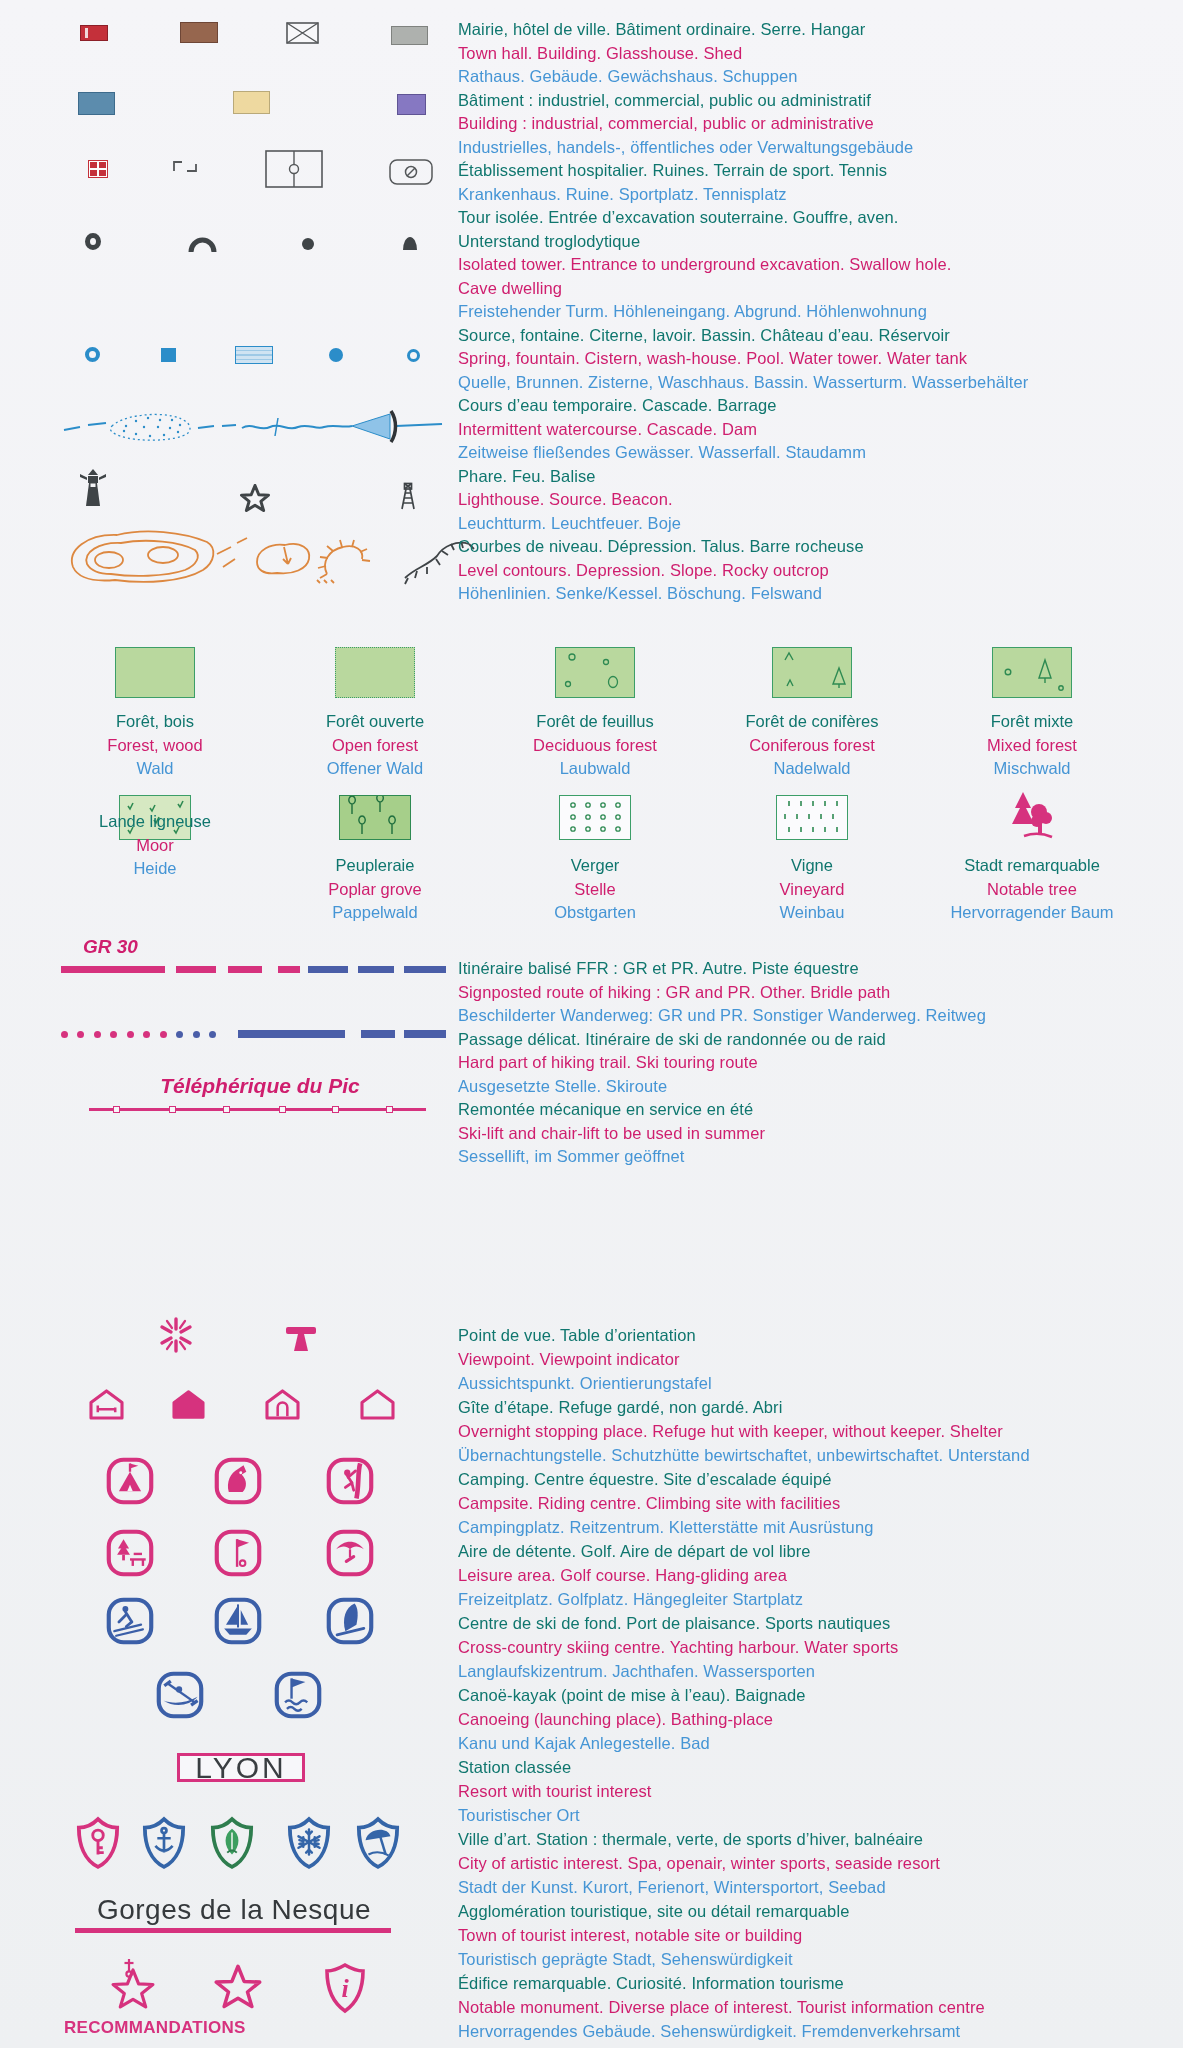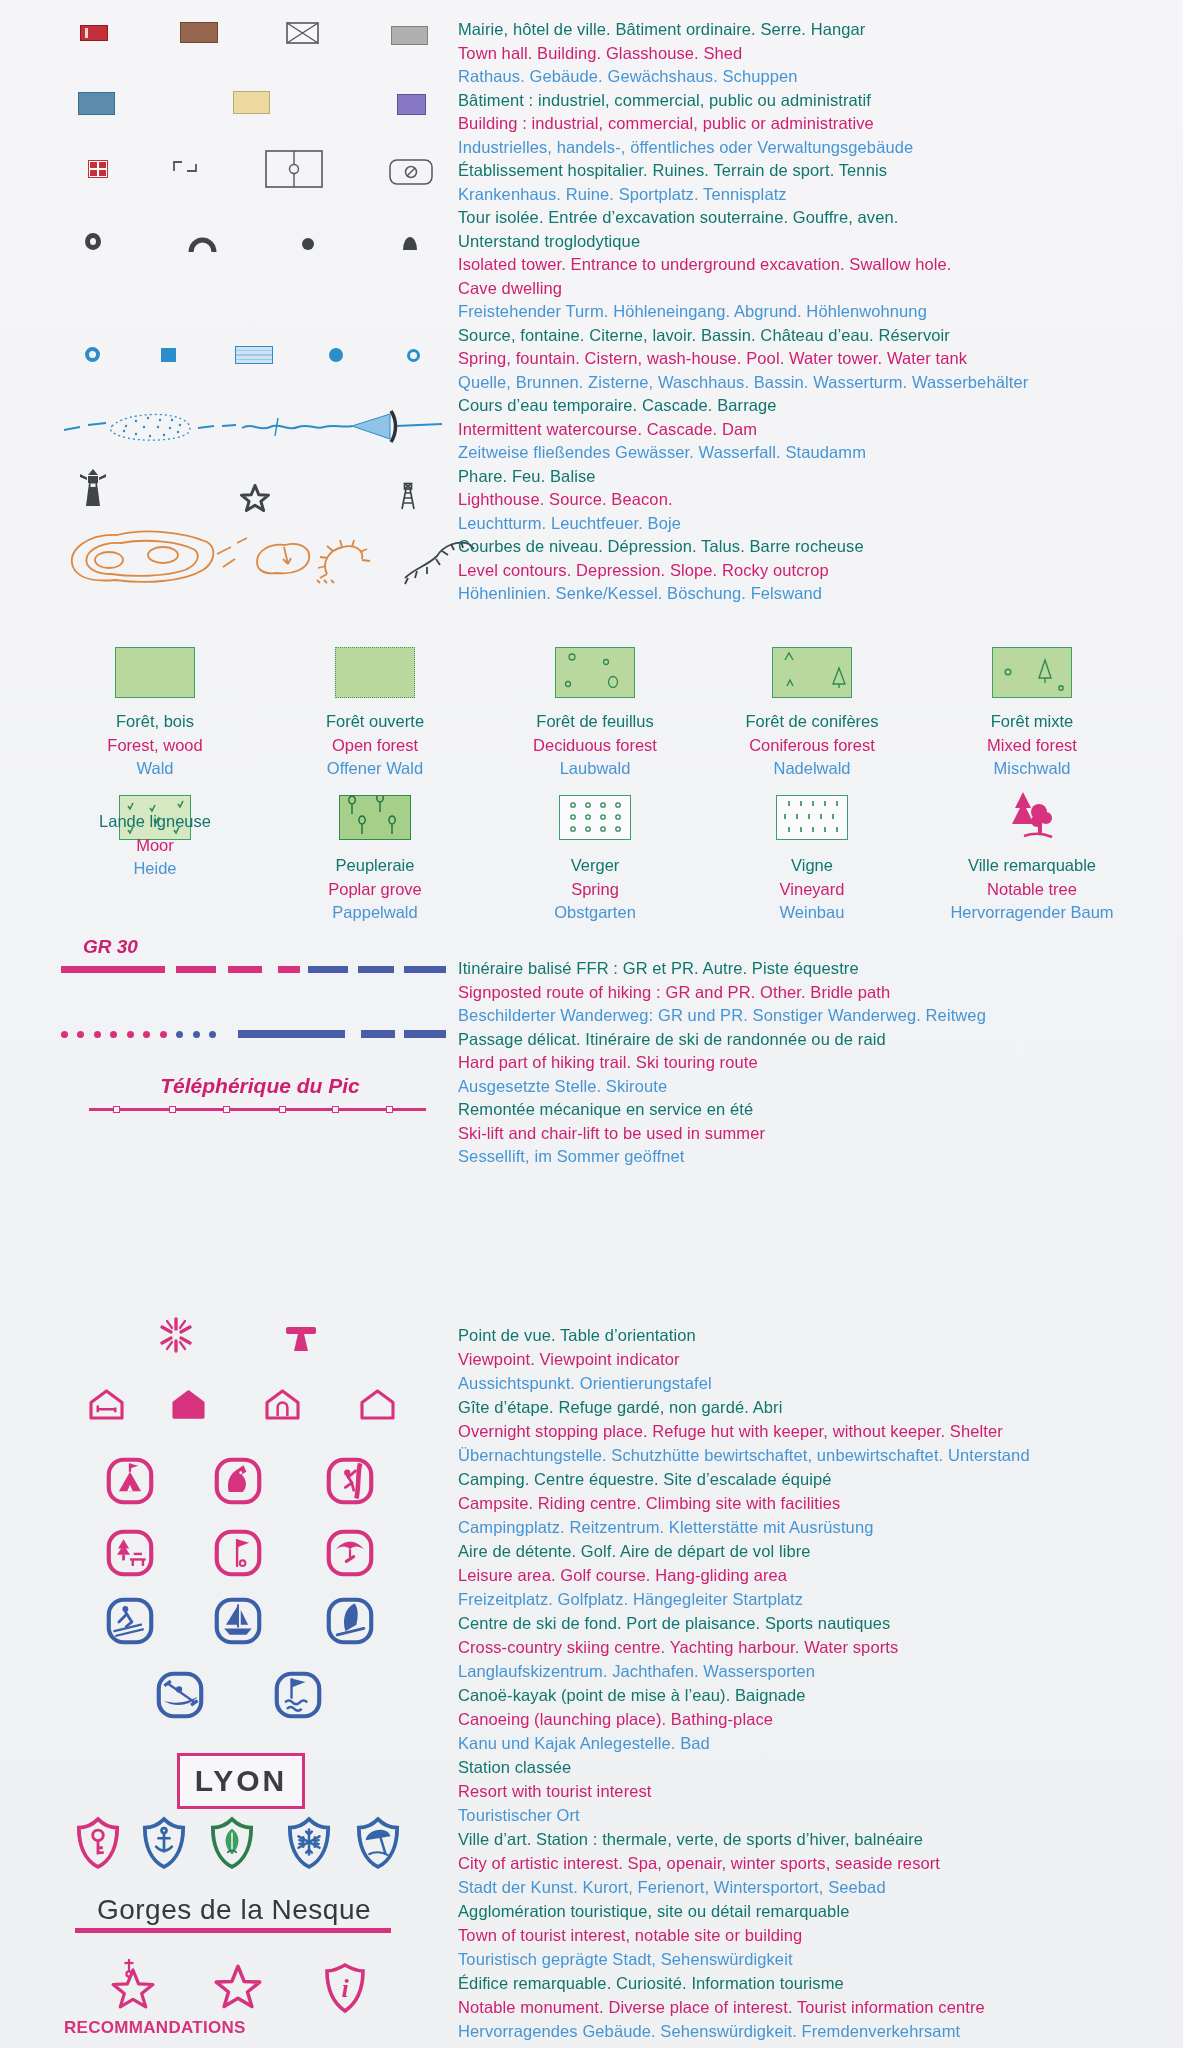--- a/index.html
+++ b/index.html
@@ -16,22 +16,22 @@
   .gbox{position:absolute;background:#b9d89e;border:1.5px solid #3c9e68;box-sizing:border-box}
   .wbox{background:#fbfbfd}
   .bar{position:absolute;background:#d6327e}
   .bbar{position:absolute;background:#4a5ea8}
   .dot{position:absolute;width:7px;height:7px;border-radius:50%;background:#d6327e}
   .bdot{background:#4a5ea8}
   .ring{position:absolute;border-radius:50%;box-sizing:border-box}
   .sq7{position:absolute;width:7px;height:7px;background:#f6f6f8;border:1.5px solid #d6327e;box-sizing:border-box}
   .ital{font-style:italic;font-weight:bold;color:#cf1e6e}
   svg{display:block}
-  .lyon{position:absolute;left:177px;top:1753px;width:128px;height:56px;border:3px solid #d6327e;box-sizing:border-box;
-        display:flex;align-items:center;justify-content:center;font-weight:bold;font-size:30px;letter-spacing:3px;color:#3a3e42;background:#f7f7fa}
+  .lyon{position:absolute;left:177px;top:1753px;width:128px;height:29px;border:3px solid #d6327e;box-sizing:border-box;
+        display:flex;align-items:center;justify-content:center;font-weight:normal;font-size:30px;letter-spacing:3px;color:#3a3e42;background:#f7f7fa}
   .gorges{position:absolute;left:75px;top:1894px;width:318px;text-align:center;font-weight:normal;font-size:28px;color:#35393c;letter-spacing:.5px}
   .reco{position:absolute;left:64px;top:2018px;font-weight:bold;font-size:17px;color:#d6327e;letter-spacing:.3px}
 </style>
 </head>
 <body>
 
 <div class="page">
 
   <div class="abs" style="left:80px;top:25px;width:28px;height:16px;background:#c4303a;border:1px solid #8c1f28;box-sizing:border-box">
       <div style="position:absolute;left:4px;top:2px;width:3px;height:10px;background:#f1d9da"></div>
@@ -324,30 +324,30 @@
       <div class="en">Moor</div>
       <div class="de">Heide</div>
     </div>
   <div class="fl" style="left:260px;top:854px">
       <div class="fr">Peupleraie</div>
       <div class="en">Poplar grove</div>
       <div class="de">Pappelwald</div>
     </div>
   <div class="fl" style="left:480px;top:854px">
       <div class="fr">Verger</div>
-      <div class="en">Spring</div>
+      <div class="en">Stelle</div>
       <div class="de">Obstgarten</div>
     </div>
   <div class="fl" style="left:697px;top:854px">
       <div class="fr">Vigne</div>
       <div class="en">Vineyard</div>
       <div class="de">Weinbau</div>
     </div>
   <div class="fl" style="left:917px;top:854px">
-      <div class="fr">Ville remarquable</div>
+      <div class="fr">Stadt remarquable</div>
       <div class="en">Notable tree</div>
       <div class="de">Hervorragender Baum</div>
     </div>
 
   <div class="abs ital" style="left:83px;top:936px;font-size:19px">GR 30</div>
   <div class="bar" style="left:61px;top:966px;width:104px;height:7px"></div>
   <div class="bar" style="left:176px;top:966px;width:40px;height:7px"></div>
   <div class="bar" style="left:228px;top:966px;width:34px;height:7px"></div>
   <div class="bar" style="left:278px;top:966px;width:22px;height:7px"></div>
   <div class="bbar" style="left:308px;top:966px;width:40px;height:7px"></div>

